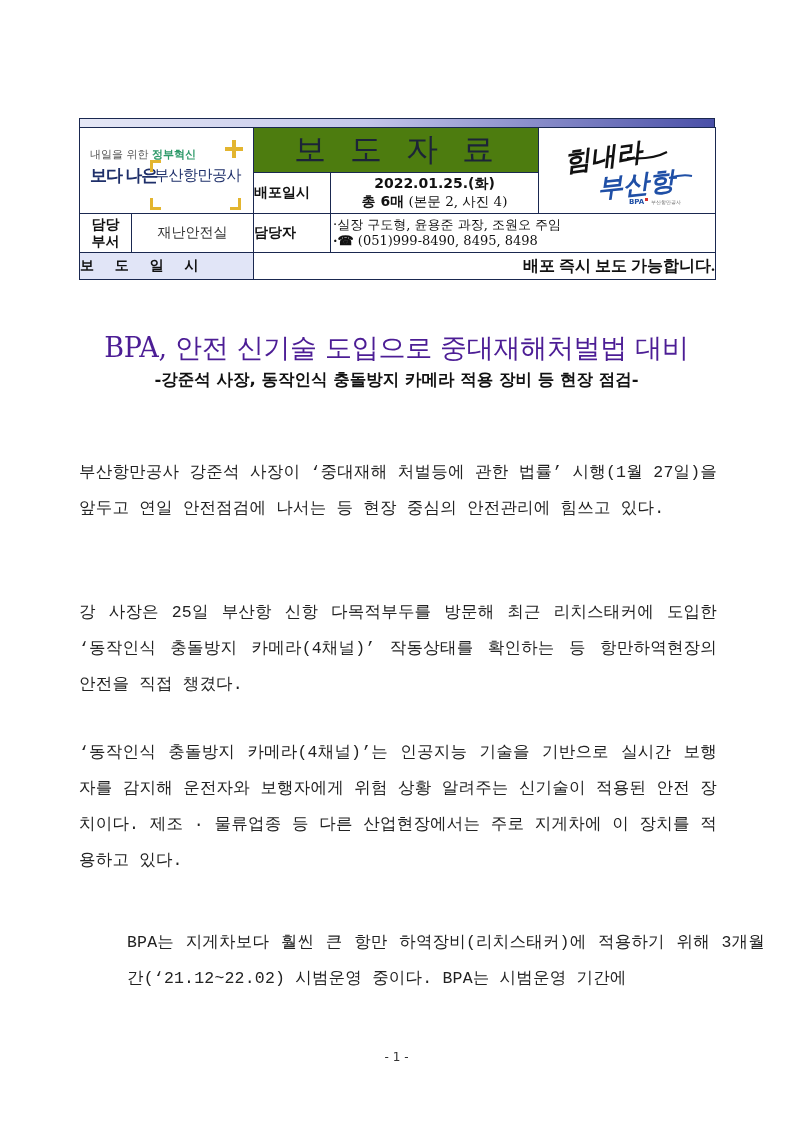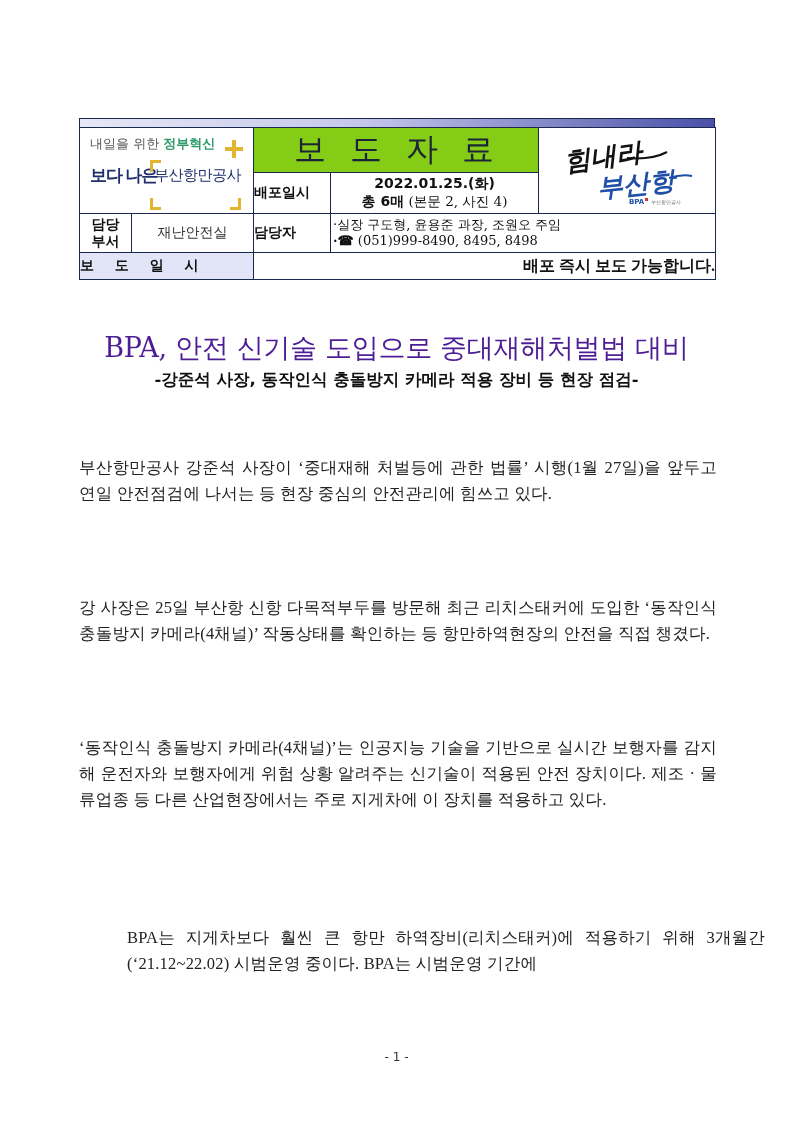--- a/index.html
+++ b/index.html
@@ -6,21 +6,21 @@
   body { width: 793px; height: 1123px; position: relative; overflow: hidden;
          font-family: "DejaVu Serif", "Liberation Serif", serif; color: #111; }
 
   
   .hdr { position: absolute; left: 79px; top: 118px; width: 636px; }
   .topbar { height: 8px; border: 1px solid #1a2850; border-bottom: none;
             background: linear-gradient(to right, #e6e8f6 0%, #c4c7ea 45%, #4a50a8 100%); }
   table.info { border-collapse: collapse; width: 636px; table-layout: fixed; }
   table.info td { border: 1px solid #1a2850; padding: 0; vertical-align: middle; }
   .logo-cell { width: 174px; height: 84px; background: #fff; position: relative; }
-  .title-cell { background: #84cc16; height: 44px; text-align: center;
+  .title-cell { background: #4d7c0f; height: 44px; text-align: center;
                 font-family: "DejaVu Serif", serif; font-size: 32px; color: #1c2438;
                 letter-spacing: 24px; padding-left: 20px !important; }
   .slogan-cell { width: 175px; position: relative; background: #fff; }
   .lbl { font-family: "DejaVu Sans", sans-serif; font-weight: bold; font-size: 14px;
          color: #111; }
   .val { font-family: "DejaVu Sans", sans-serif; font-size: 14px; text-align: center; }
   .dotted-left { border-left: 1px dotted #6b7aa8 !important; }
   .date-line { font-family: "DejaVu Sans", sans-serif; font-weight: bold; font-size: 14px; }
   .pages-line { font-size: 14px; }
   .pages-line b { font-family: "DejaVu Sans", sans-serif; }
@@ -29,22 +29,22 @@
              padding-left: 2px !important; text-align: left; }
   .dept-lbl { font-family: "DejaVu Sans", sans-serif; font-weight: bold; font-size: 14px;
               line-height: 17px; text-align: center; }
   .dept-val { font-family: "DejaVu Serif", serif; font-size: 14px; text-align: center; color: #333; }
   .release-lbl { background: #e1e5f7; font-family: "DejaVu Sans", sans-serif; font-weight: bold;
                  font-size: 14px; letter-spacing: 8px; text-align: left; height: 26px; }
   .release-val { font-family: Liberation Serif, serif; font-weight: bold; font-size: 16px;
                  text-align: right; }
 
   
-  .gov-small { position: absolute; left: 10px; top: 7px; font-family: "DejaVu Sans", sans-serif;
-               font-size: 13px; color: #555; }
+  .gov-small { position: absolute; left: 10px; top: 19px; font-family: "DejaVu Sans", sans-serif;
+               font-size: 11px; color: #555; }
   .gov-small .green { color: #2e9a6a; font-weight: bold; }
   .gov-big { position: absolute; left: 10px; top: 36px; font-family: Liberation Serif, serif;
              font-size: 17px; font-weight: 900; color: #1e2f6a; letter-spacing: -1px; }
   .gov-bpa { position: absolute; left: 74px; top: 38px; font-family: "DejaVu Sans", sans-serif;
              font-size: 15px; color: #1e2f6a; letter-spacing: -0.5px; }
   .bracket { position: absolute; border-color: #e3b52f; border-style: solid; width: 8px; height: 9px; }
   .br-tl { left: 70px; top: 32px; border-width: 3px 0 0 3px; }
   .br-bl { left: 70px; top: 70px; border-width: 0 0 3px 3px; }
   .br-br { left: 150px; top: 70px; border-width: 0 3px 3px 0; }
   .plus { position: absolute; left: 145px; top: 12px; width: 18px; height: 18px; }
@@ -52,22 +52,22 @@
   .plus:before { left: 7px; top: 0; width: 4px; height: 18px; }
   .plus:after { left: 0; top: 7px; width: 18px; height: 4px; }
 
   .slogan-svg { position: absolute; left: 18px; top: 8px; }
 
   
   .headline { position: absolute; left: 0; width: 793px; top: 330px; text-align: center;
               font-family: "DejaVu Serif", serif; font-size: 27px; color: #4c1d95; letter-spacing: -0.3px; }
   .subhead { position: absolute; left: 0; width: 793px; top: 369px; text-align: center;
              font-family: "DejaVu Sans", sans-serif; font-weight: bold; font-size: 16.5px; color: #111; }
-  .para { position: absolute; left: 79px; width: 638px; font-family: Liberation Serif, serif;
-          font-size: 16.5px; line-height: 26px; text-align: justify; color: #222;
+  .para { position: absolute; left: 79px; width: 638px; font-family: Liberation Mono, monospace;
+          font-size: 16.5px; line-height: 36px; text-align: justify; color: #222;
           letter-spacing: 0.2px; }
   .p1 { top: 455px; }
   .p2 { top: 595px; }
   .p3 { top: 735px; }
   .p4 { top: 925px; margin-left: 48px; }
   .page-num { position: absolute; left: 0; width: 793px; top: 1050px; text-align: center;
               font-family: "DejaVu Sans", sans-serif; font-size: 12px; color: #333; }
 </style>
 </head>
 <body>

